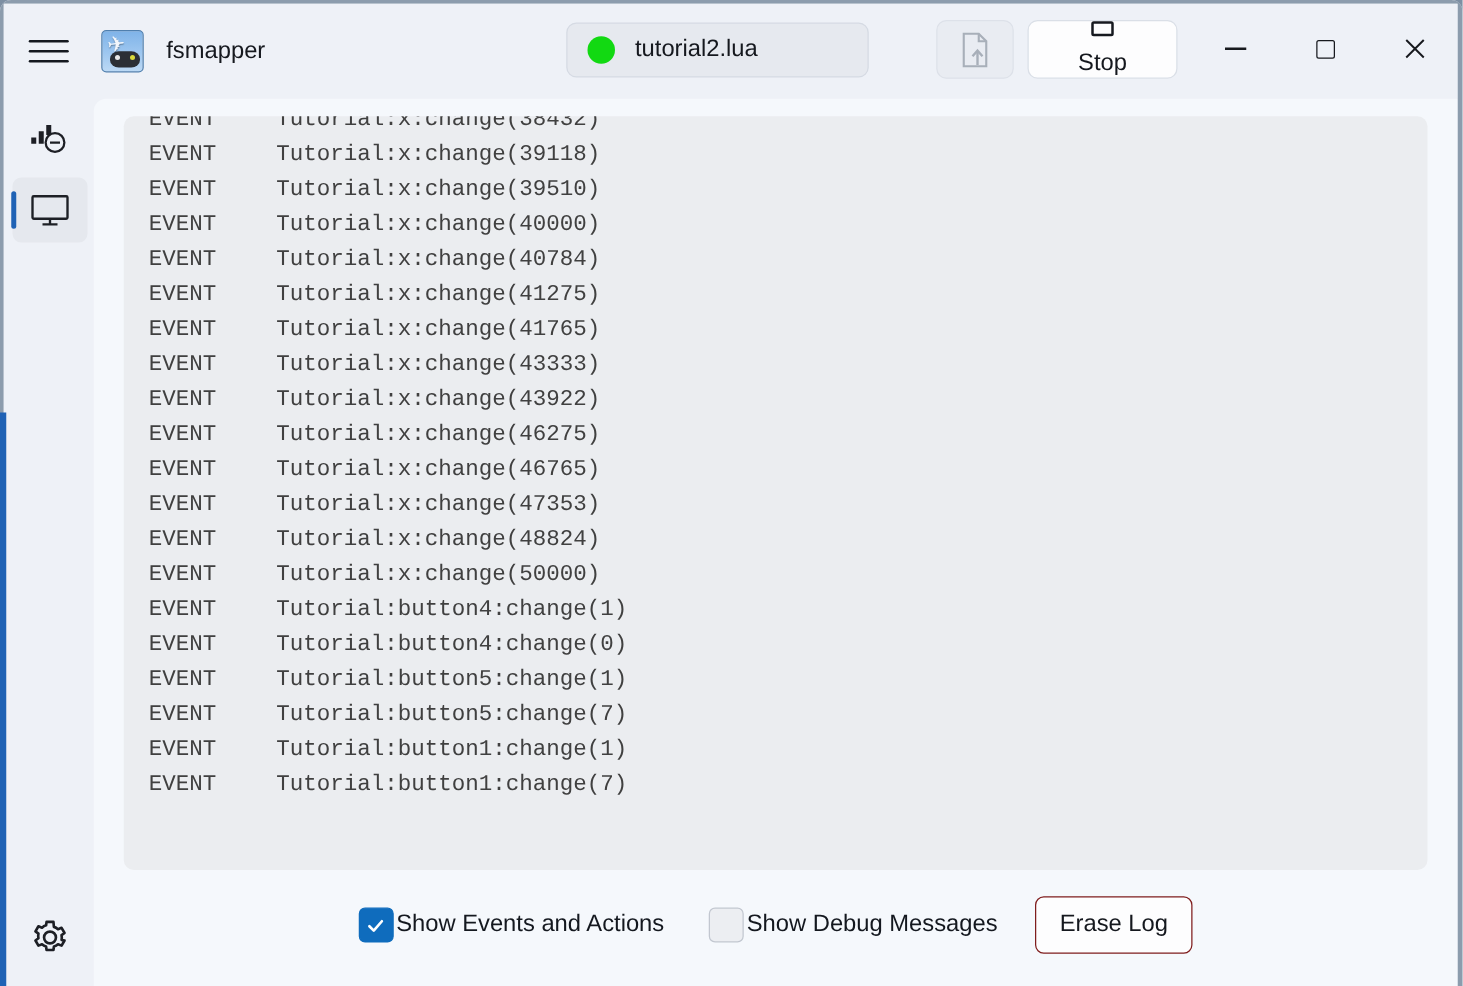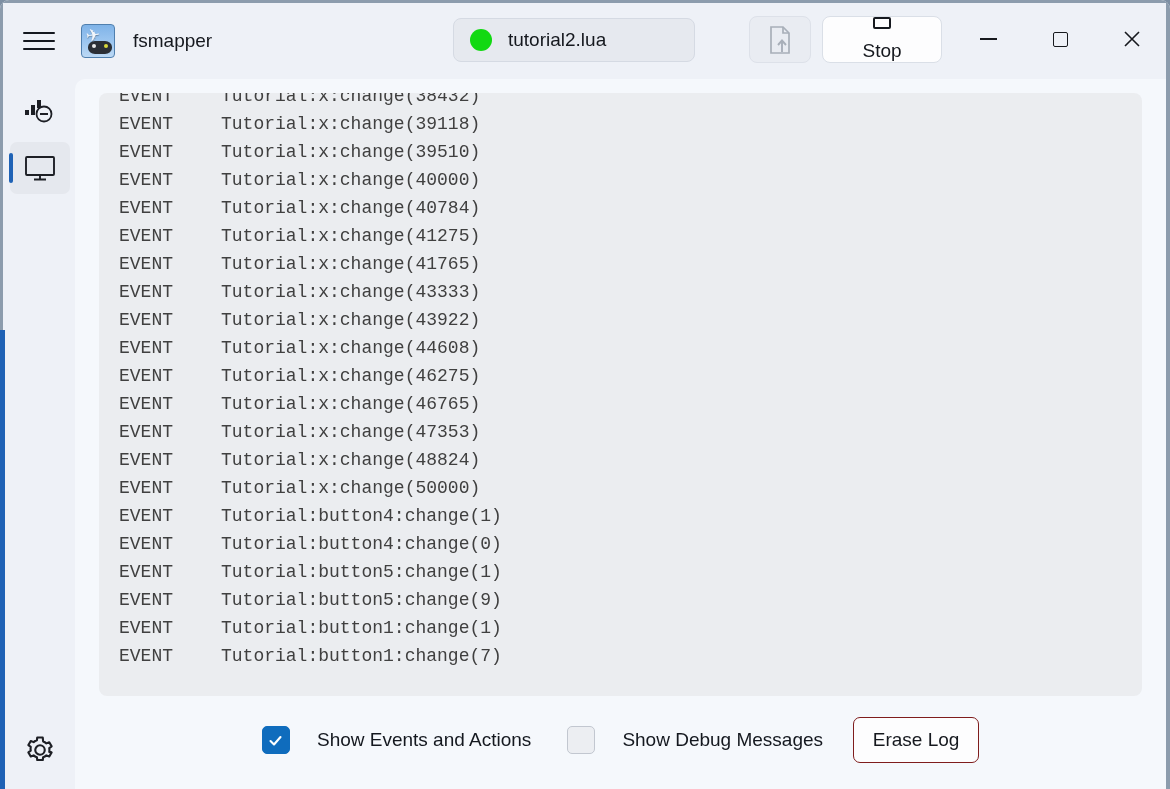--- a/index.html
+++ b/index.html
@@ -272,21 +272,21 @@
     width: 1043px;
     height: 62px;
     display: flex;
     align-items: center;
     justify-content: center;
     gap: 0;
   }
   .chk-group {
     display: flex;
     align-items: center;
-    gap: 27px;
+    gap: 2px;
     cursor: pointer;
   }
   .chk-group + .chk-group { margin-left: 36px; }
   .chkbox {
     width: 28px; height: 28px;
     border-radius: 5px;
     flex: none;
     display: flex;
     align-items: center;
     justify-content: center;
@@ -398,30 +398,29 @@
       <div class="log-inner" id="log-inner">
           <div class="log-line"><span class="log-level">EVENT</span><span>Tutorial:x:change(38432)</span></div>
           <div class="log-line"><span class="log-level">EVENT</span><span>Tutorial:x:change(39118)</span></div>
           <div class="log-line"><span class="log-level">EVENT</span><span>Tutorial:x:change(39510)</span></div>
           <div class="log-line"><span class="log-level">EVENT</span><span>Tutorial:x:change(40000)</span></div>
           <div class="log-line"><span class="log-level">EVENT</span><span>Tutorial:x:change(40784)</span></div>
           <div class="log-line"><span class="log-level">EVENT</span><span>Tutorial:x:change(41275)</span></div>
           <div class="log-line"><span class="log-level">EVENT</span><span>Tutorial:x:change(41765)</span></div>
           <div class="log-line"><span class="log-level">EVENT</span><span>Tutorial:x:change(43333)</span></div>
           <div class="log-line"><span class="log-level">EVENT</span><span>Tutorial:x:change(43922)</span></div>
-          <div class="log-line"><span class="log-level">EVENT</span><span>Tutorial:x:change(44608)</span></div>
           <div class="log-line"><span class="log-level">EVENT</span><span>Tutorial:x:change(46275)</span></div>
           <div class="log-line"><span class="log-level">EVENT</span><span>Tutorial:x:change(46765)</span></div>
           <div class="log-line"><span class="log-level">EVENT</span><span>Tutorial:x:change(47353)</span></div>
           <div class="log-line"><span class="log-level">EVENT</span><span>Tutorial:x:change(48824)</span></div>
           <div class="log-line"><span class="log-level">EVENT</span><span>Tutorial:x:change(50000)</span></div>
           <div class="log-line"><span class="log-level">EVENT</span><span>Tutorial:button4:change(1)</span></div>
           <div class="log-line"><span class="log-level">EVENT</span><span>Tutorial:button4:change(0)</span></div>
           <div class="log-line"><span class="log-level">EVENT</span><span>Tutorial:button5:change(1)</span></div>
-          <div class="log-line"><span class="log-level">EVENT</span><span>Tutorial:button5:change(9)</span></div>
+          <div class="log-line"><span class="log-level">EVENT</span><span>Tutorial:button5:change(7)</span></div>
           <div class="log-line"><span class="log-level">EVENT</span><span>Tutorial:button1:change(1)</span></div>
           <div class="log-line"><span class="log-level">EVENT</span><span>Tutorial:button1:change(7)</span></div>
         </div>
     </div>
 
     <div class="bottombar">
 
       <div class="chk-group">
         <div class="chkbox on">
           <svg width="17" height="17" viewBox="0 0 17 17">

